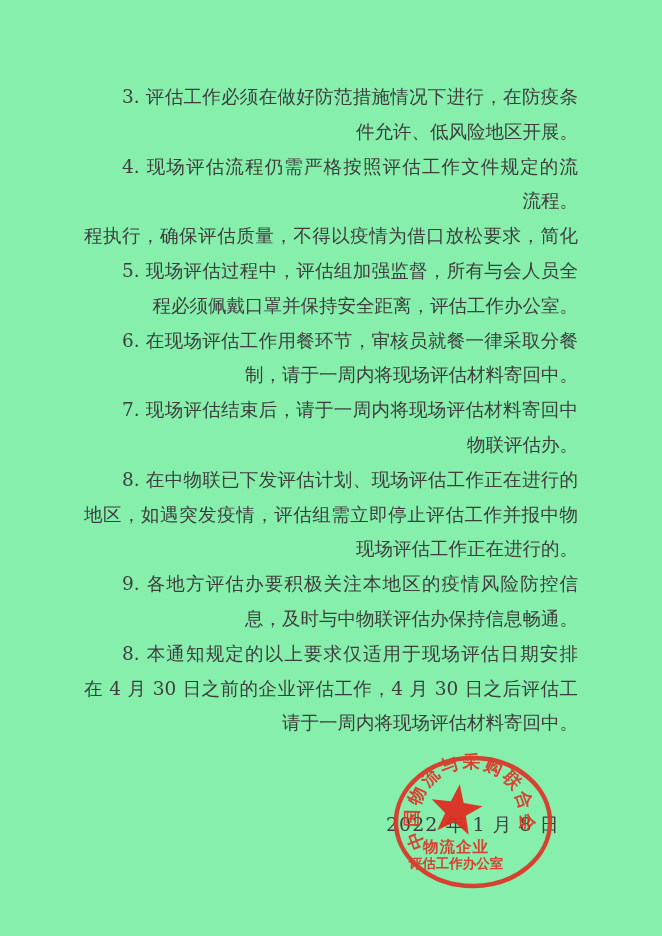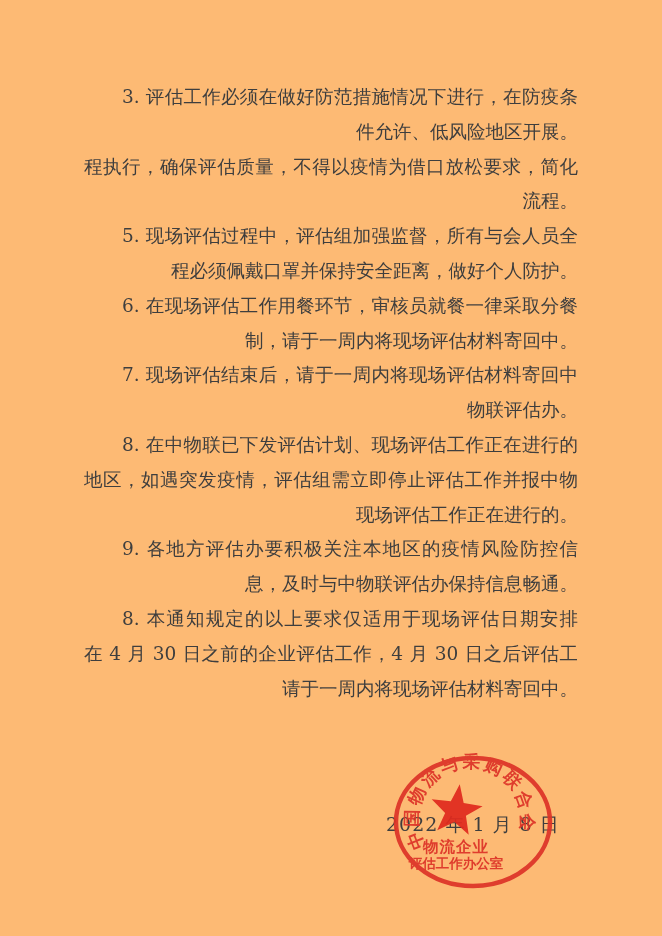--- a/index.html
+++ b/index.html
@@ -3,21 +3,21 @@
 <meta charset="utf-8">
 <style>
   html, body { margin: 0; padding: 0; }
   body {
     width: 662px; height: 936px;
     background: #ffffff;
     position: relative;
     overflow: hidden;
     font-family: "DejaVu Serif", "Liberation Serif", serif;
   }
-  .page { position: absolute; inset: 0; background: #fdba74; }
+  .page { position: absolute; inset: 0; background: #86efac; }
   .text-block {
     position: absolute;
     left: 84px; top: 80px; width: 494px;
     color: #3e3e3e;
     font-size: 18.5px;
   }
   .para { margin: 0; padding: 0; }
   .ln {
     height: 34.8px;
     line-height: 34.8px;
@@ -54,27 +54,28 @@
 <div class="page">
 
   <div class="text-block">
 
     <div class="para">
       <div class="ln just indent">3. 评估工作必须在做好防范措施情况下进行，在防疫条</div>
       <div class="ln">件允许、低风险地区开展。</div>
     </div>
 
     <div class="para">
+      <div class="ln just indent">4. 现场评估流程仍需严格按照评估工作文件规定的流</div>
+      <div class="ln">流程。</div>
       <div class="ln just">程执行，确保评估质量，不得以疫情为借口放松要求，简化</div>
-      <div class="ln">流程。</div>
     </div>
 
     <div class="para">
       <div class="ln just indent">5. 现场评估过程中，评估组加强监督，所有与会人员全</div>
-      <div class="ln">程必须佩戴口罩并保持安全距离，做好个人防护。</div>
+      <div class="ln">程必须佩戴口罩并保持安全距离，评估工作办公室。</div>
     </div>
 
     <div class="para">
       <div class="ln just indent">6. 在现场评估工作用餐环节，审核员就餐一律采取分餐</div>
       <div class="ln">制，请于一周内将现场评估材料寄回中。</div>
     </div>
 
     <div class="para">
       <div class="ln just indent">7. 现场评估结束后，请于一周内将现场评估材料寄回中</div>
       <div class="ln">物联评估办。</div>

